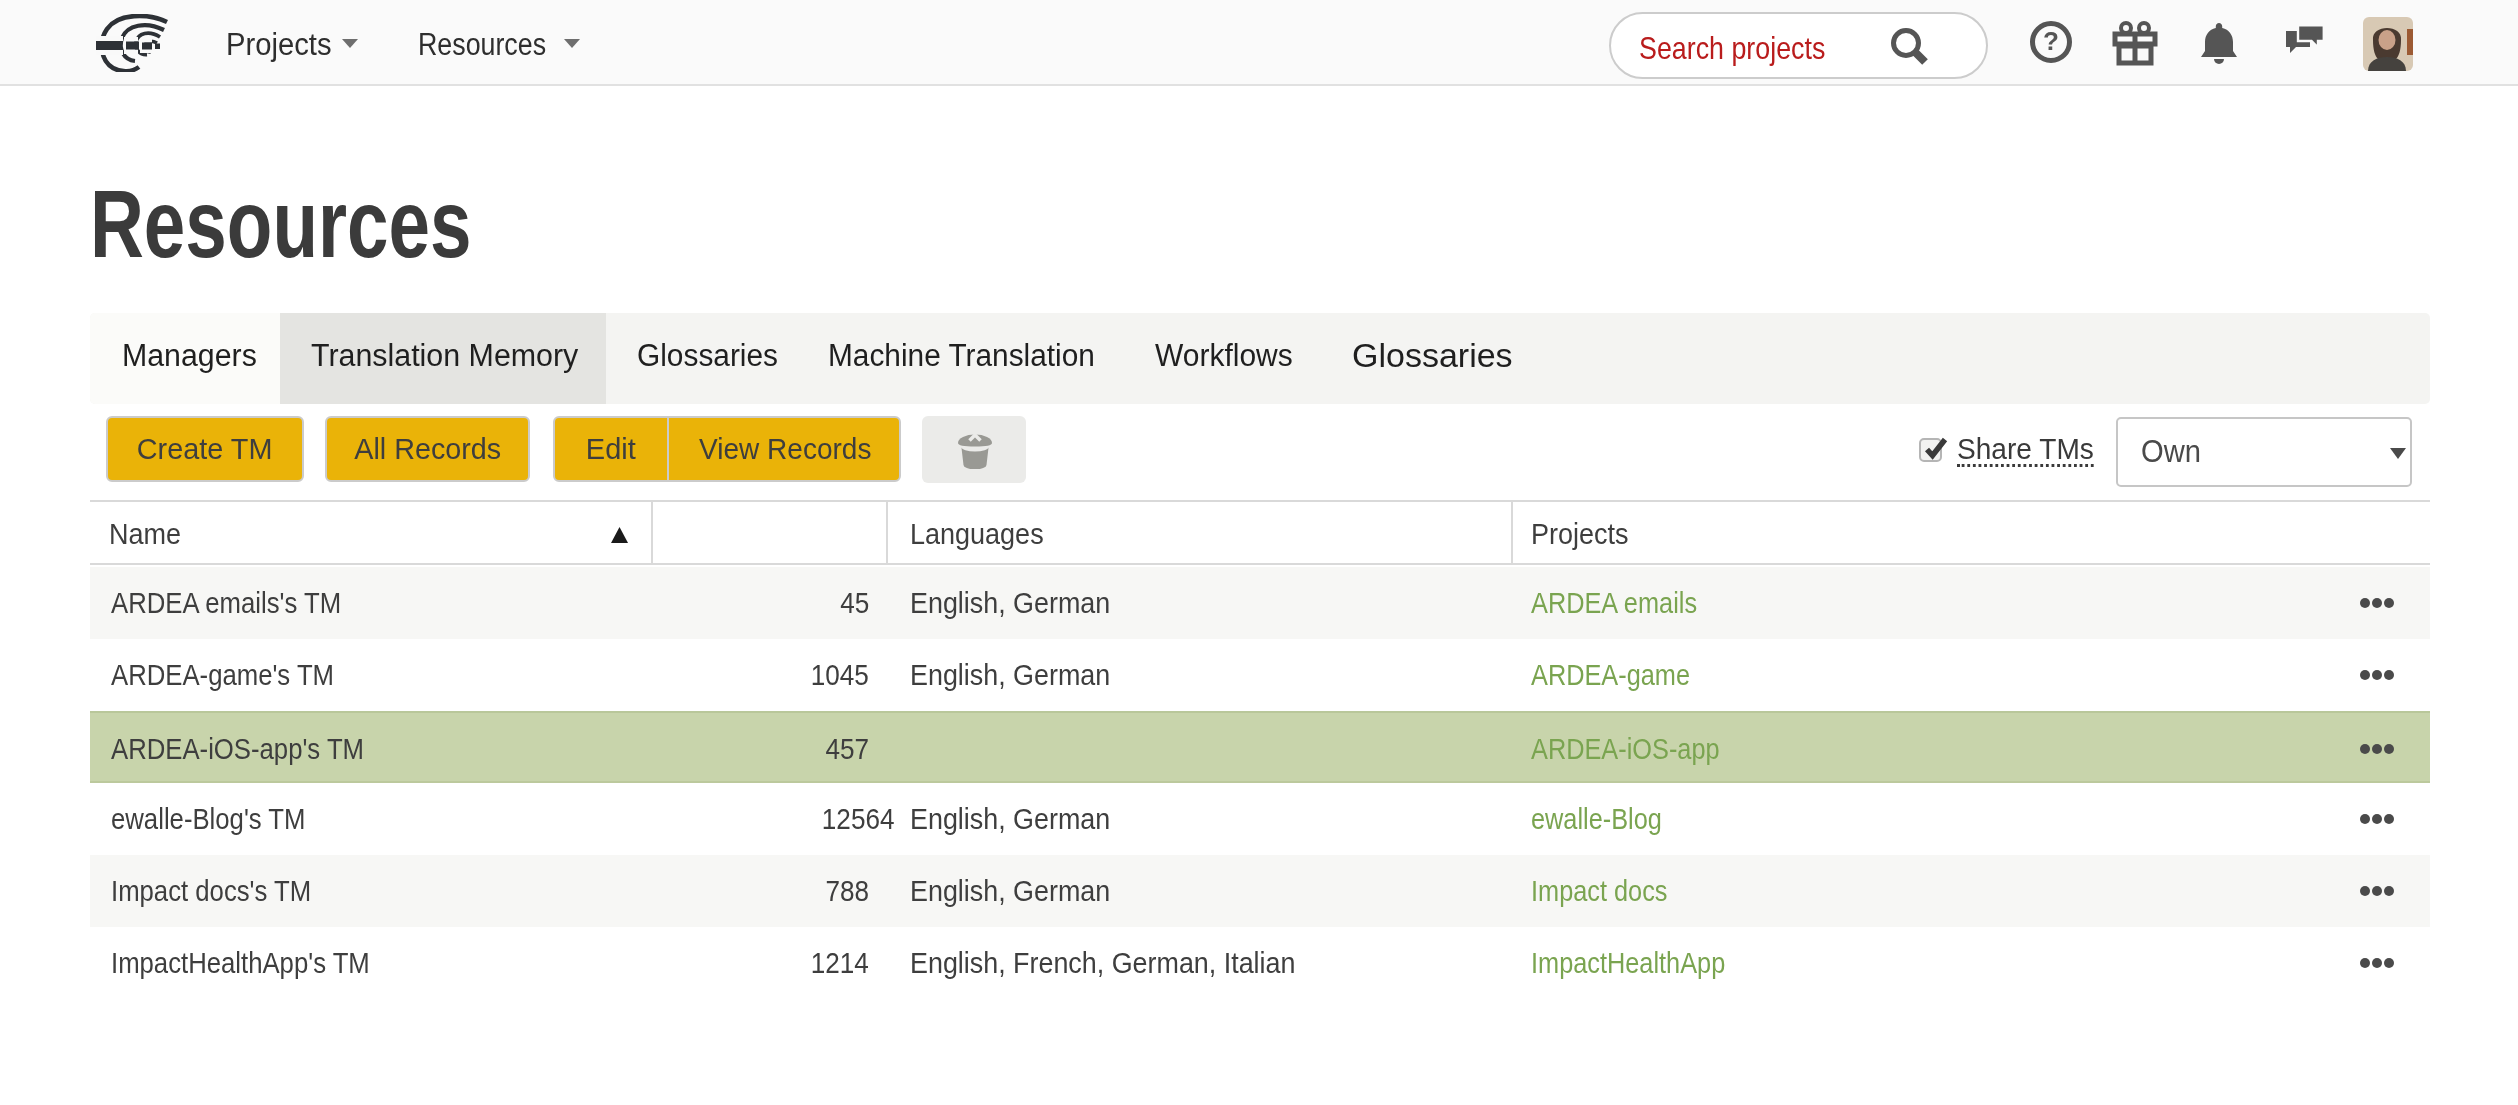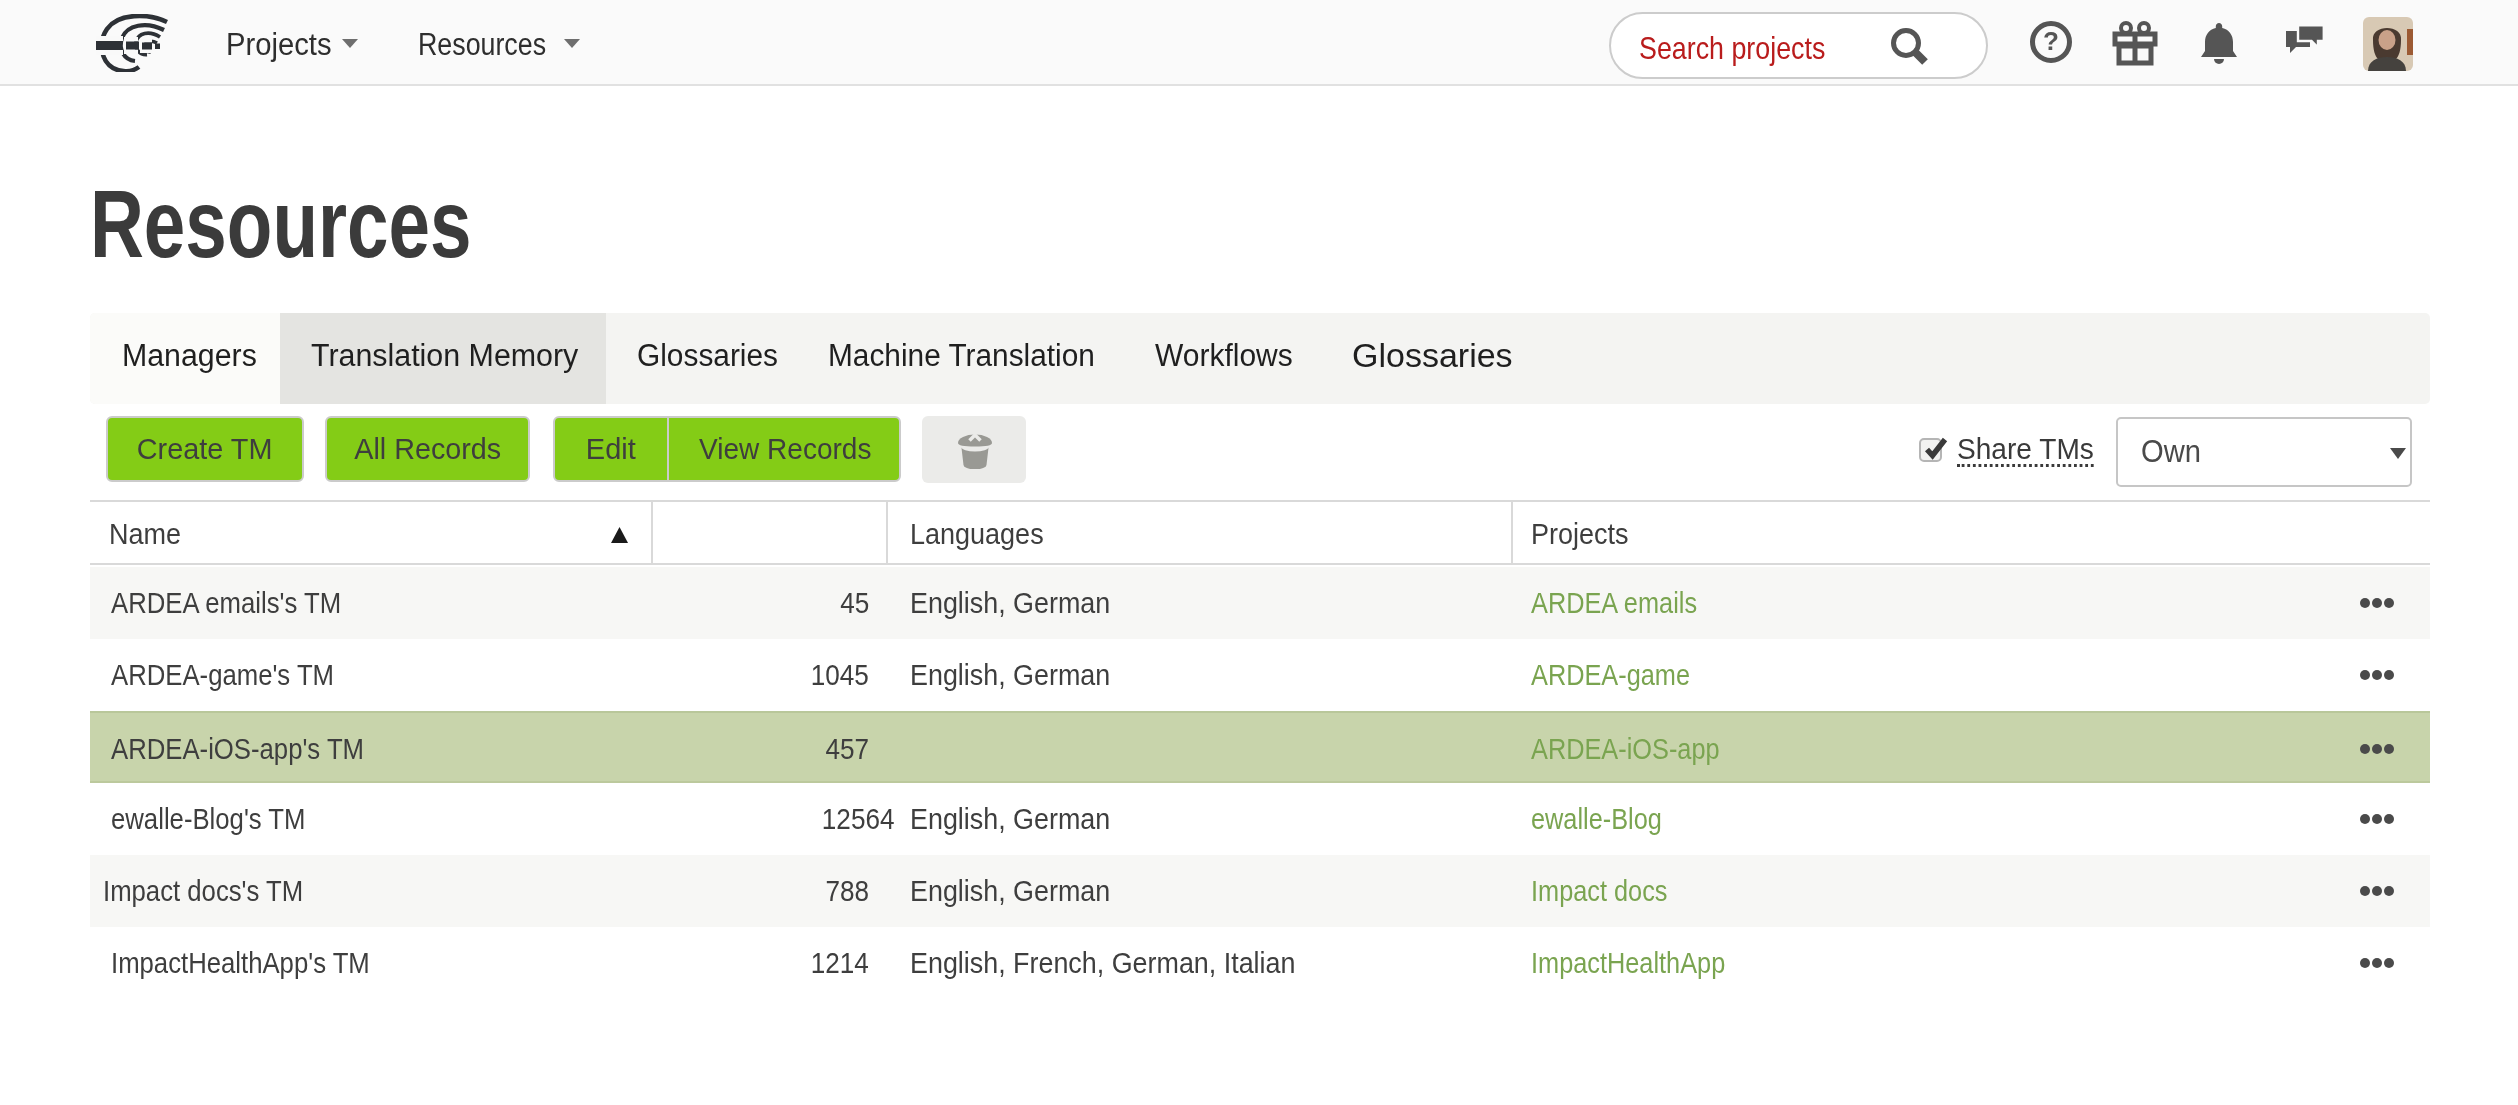--- a/index.html
+++ b/index.html
@@ -24,21 +24,21 @@
   #h1 { position:absolute; left:90px; top:176px; font-size:96px; font-weight:bold; color:#3b3b3b; line-height:96px; }
 
   
   #tabbar { position:absolute; left:90px; top:313px; width:2340px; height:91px; background:#f4f4f2; border-radius:5px; }
   .tab { position:absolute; top:0; height:91px; }
   .tlab { position:absolute; top:0; height:85px; line-height:85px; font-size:31px; color:#1f1f1f; display:inline-block; transform:scaleX(var(--s,1)); transform-origin:0 50%; white-space:nowrap; }
   #tab-managers { left:0px; width:190px; background:#fbfbf9; border-radius:5px 0 0 5px; }
   #tab-tm { left:190px; width:326px; background:#e4e4e1; }
 
   
-  .btn { position:absolute; top:416px; height:66px; background:#84cc16; border:2px solid #cbcbcb; border-radius:6px; font-size:30px; color:#3e3e3e; text-align:center; line-height:62px; }
+  .btn { position:absolute; top:416px; height:66px; background:#eab308; border:2px solid #cbcbcb; border-radius:6px; font-size:30px; color:#3e3e3e; text-align:center; line-height:62px; }
   #btn-trash { position:absolute; top:416px; left:922px; width:104px; height:67px; background:#ebebe9; border-radius:6px; border:none; }
 
   #chk { position:absolute; left:1919px; top:438px; width:23px; height:24px; background:#f2f2f1; border:2px solid #b5b5b5; border-radius:5px; }
   #sharetms { position:absolute; left:1957px; top:434px; font-size:30px; color:#3a3a3a; line-height:30px; }
   #own { position:absolute; left:2116px; top:417px; width:296px; height:70px; background:#fff; border:2px solid #c6c6c6; border-radius:5px; }
   #own .txt { position:absolute; left:23px; top:0; height:66px; line-height:66px; font-size:31px; color:#4a4a4a; }
   #own .arr { position:absolute; left:272px; top:29px; width:0; height:0; border-left:8px solid transparent; border-right:8px solid transparent; border-top:11px solid #4a4a4a; }
 
   
   #table { position:absolute; left:90px; top:500px; width:2340px; }
@@ -213,21 +213,21 @@
     <span class="cell num" style="left:586px; width:218px;"><span class="cx rgt" style="--s:0.87">12564</span></span>
     <span class="cell" style="left:820px;"><span class="cx" style="--s:0.896">English, German</span></span>
     <span class="cell lnk" style="left:1441px;"><span class="cx" style="--s:0.844">ewalle-Blog</span></span>
     <span class="dots" style="left:2270px;">
         <i style="left:0"></i>
         <i style="left:12px"></i>
         <i style="left:24px"></i>
       </span>
   </div>
   <div class="row odd" style="top:355px;">
-    <span class="cell" style="left:13px;"><span class="cx" style="--s:0.857">Impact docs's TM</span></span>
+    <span class="cell" style="left:21px;"><span class="cx" style="--s:0.857">Impact docs's TM</span></span>
     <span class="cell num" style="left:561px; width:218px;"><span class="cx rgt" style="--s:0.87">788</span></span>
     <span class="cell" style="left:820px;"><span class="cx" style="--s:0.896">English, German</span></span>
     <span class="cell lnk" style="left:1441px;"><span class="cx" style="--s:0.844">Impact docs</span></span>
     <span class="dots" style="left:2270px;">
         <i style="left:0"></i>
         <i style="left:12px"></i>
         <i style="left:24px"></i>
       </span>
   </div>
   <div class="row" style="top:427px;">

